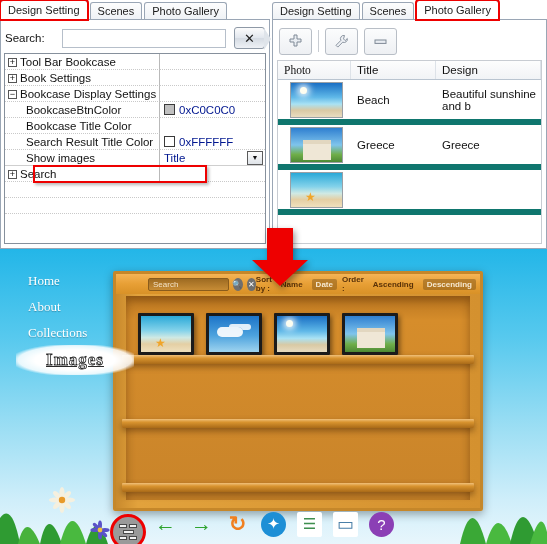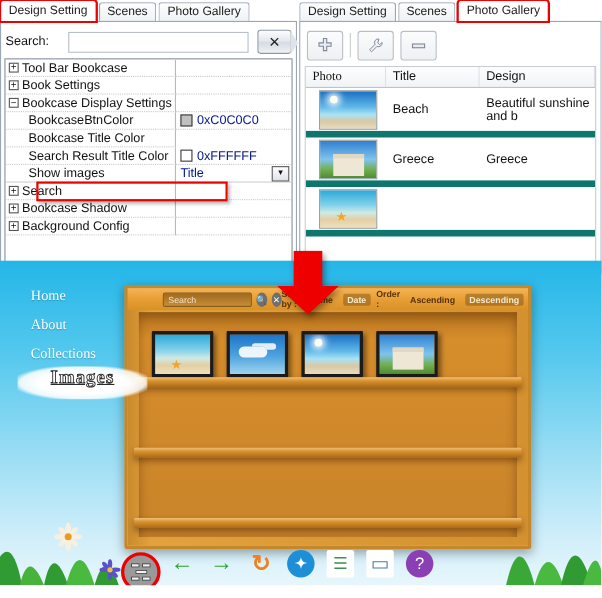--- a/index.html
+++ b/index.html
@@ -124,30 +124,30 @@
   .art-beach { background:linear-gradient(180deg,#1a6fc4 0%,#5fb8e8 42%,#a9e2f4 62%,#d9c9a4 80%,#e8dcc0 100%); }
   .art-beach::after { content:""; position:absolute; left:9px; top:4px; width:7px; height:7px; border-radius:50%; background:#fdfdf0; box-shadow:0 0 6px 3px rgba(255,255,255,0.85); }
   .art-greece { background:linear-gradient(180deg,#2f7fd0 0%,#7fc4ec 50%,#6fae4a 78%,#4e8a34 100%); }
   .art-greece::after { content:""; position:absolute; left:12px; top:12px; width:28px; height:16px; background:#efe7d6; border-top:4px solid #e2d7c0; }
   .art-star { background:linear-gradient(180deg,#2ba9d8 0%,#83d2ea 40%,#cfe9e4 60%,#e4cfa4 78%,#efe0bd 100%); }
   .art-star::after { content:"\2605"; position:absolute; left:14px; bottom:2px; font-size:12px; color:#f0a52a; }
   .art-clouds { background:linear-gradient(180deg,#1c74c8 0%,#4ea3de 55%,#9fd4ef 100%); }
   .art-clouds::after { content:""; position:absolute; left:8px; top:11px; width:26px; height:10px; border-radius:10px; background:rgba(255,255,255,0.9); box-shadow:10px -5px 0 -2px rgba(255,255,255,0.85); }
 
   
-  #preview { position:absolute; left:0; top:237px; width:547px; height:295px; overflow:hidden;
+  #preview { position:absolute; left:0; top:249px; width:547px; height:295px; overflow:hidden;
              background:linear-gradient(180deg,#23b6e8 0%,#57c9ee 30%,#9fdff4 62%,#cfeefa 85%,#e8f6fc 100%);padding-left:12px; }
 
   
   #nav { position:absolute; left:18px; top:24px; width:110px; z-index:4; }
   .nav-item { font-family:"Liberation Serif", serif; font-size:13px; color:#ffffff; text-shadow:0 1px 1px rgba(0,0,0,0.25); margin-bottom:10px; padding-left:10px; cursor:pointer; }
   #nav-active {
     position:absolute; left:-2px; top:72px; width:118px; height:30px;
     background:radial-gradient(ellipse at 50% 50%, #ffffff 48%, rgba(255,255,255,0.85) 68%, rgba(255,255,255,0.0) 78%);
-    display:flex; align-items:flex-start; justify-content:center;
+    display:flex; align-items:center; justify-content:center;
   }
   #nav-active span { font-family:"Liberation Serif", serif; font-weight:bold; font-size:17px; color:#ffffff; -webkit-text-stroke:0.8px #2a2a2a; text-decoration:underline; letter-spacing:1px; }
 
   
   #bookcase { position:absolute; left:113px; top:22px; width:370px; height:240px;
               background:linear-gradient(90deg,#c98a2d 0%,#e2a23c 6%,#d4912f 100%);
               border:3px solid #c5872a; border-radius:2px; box-shadow:0 3px 10px rgba(0,0,0,0.35); }
   #bc-topbar { position:absolute; left:0; top:0; right:0; height:20px;
                background:linear-gradient(180deg,#f5b455 0%,#e79f35 50%,#d89127 100%);
                display:flex; align-items:center; }
@@ -257,27 +257,25 @@
               <div class="dropdown-arrow">▼</div>
             </div>
           </div>
           <div class="prow">
             <div class="pname" style="padding-left: 3px;"><span class="exp">+</span><span>Search</span></div>
             <div class="pval">
               <span></span>
             </div>
           </div>
           <div class="prow">
-            <div class="pname" style="padding-left: 3px;"><span class="exp">+</span><span>Bookcase Shadow</span></div>
-            <div class="pval">
-              <span></span>
-            </div>
-          </div>
-          <div class="prow">
-            <div class="pname" style="padding-left: 3px;"><span class="exp">+</span><span>Background Config</span></div>
+            <div class="pval">
+              <span></span>
+            </div>
+          </div>
+          <div class="prow">
             <div class="pval">
               <span></span>
             </div>
           </div>
           <div id="sel-outline" style="top: 111px;"></div>
         </div>
     </div>
   </div>
 
   <div class="panel" id="right-panel">

